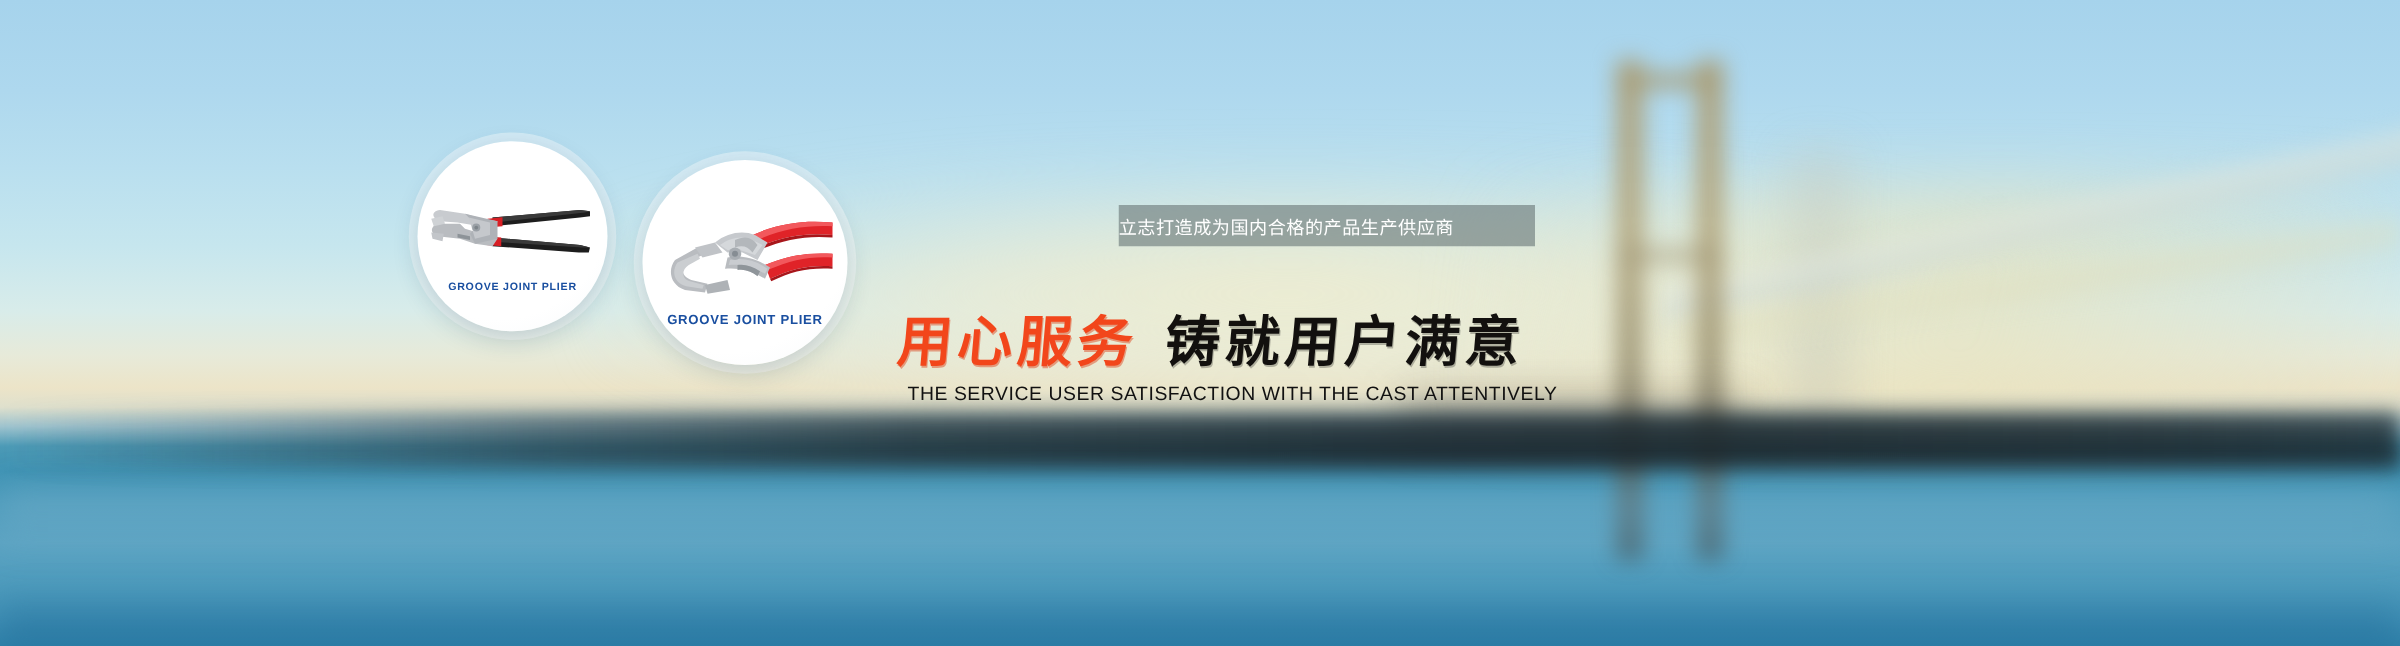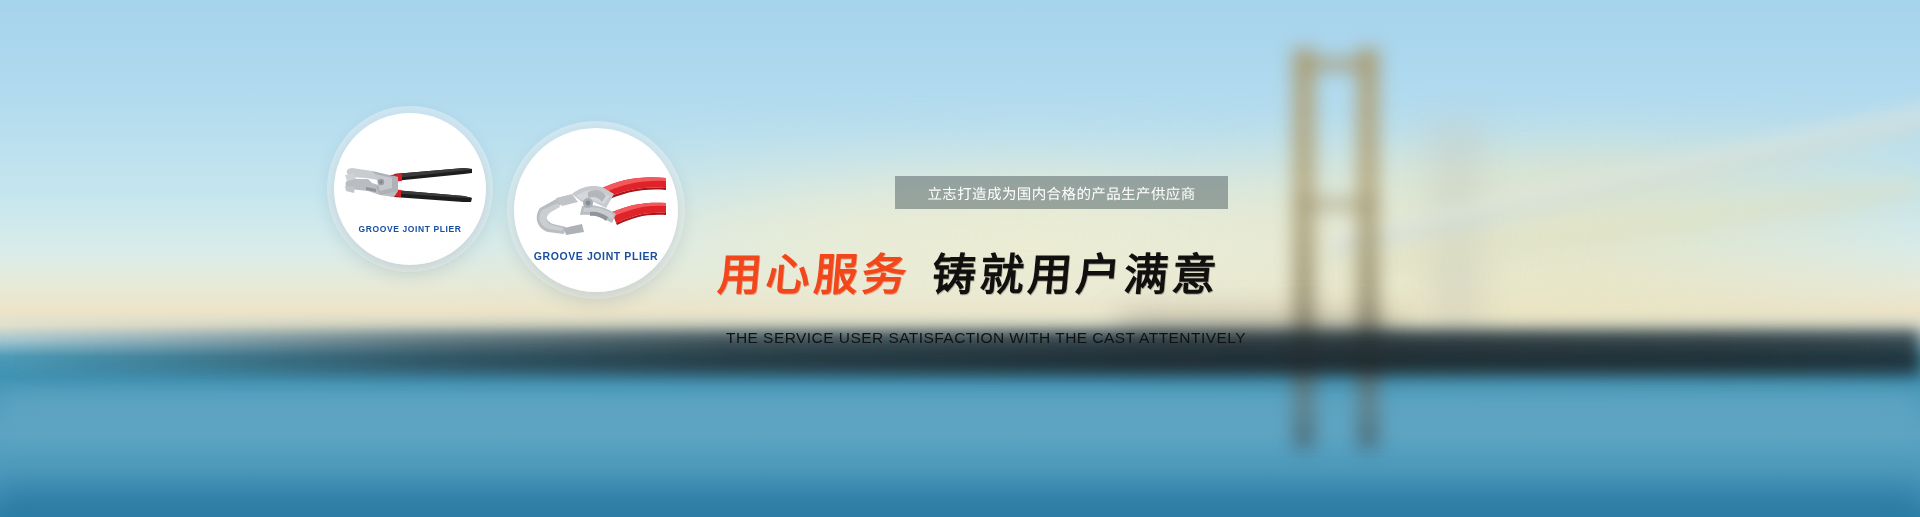--- a/index.html
+++ b/index.html
@@ -161,23 +161,23 @@
   }
   .product-circle.one .product-caption{font-size:8.5px;margin-bottom:31px;}
   .product-circle.two .product-caption{font-size:10.5px;margin-bottom:30px;}
   .plier-wrap{position:absolute;left:0;right:0;top:0;bottom:0;}
   .plier-svg{position:absolute;}
   .product-circle.one .plier-svg{left:8px;top:42px;width:136px;height:58px;}
   .product-circle.two .plier-svg{left:12px;top:40px;width:142px;height:72px;}
 
   
   .subtitle-bar{
-    position:absolute;left:895px;top:176px;width:333px;height:33px;
+    position:absolute;left:895px;top:164px;width:333px;height:33px;
     background:rgba(112,126,126,.66);
-    display:flex;align-items:center;justify-content:center;
+    display:flex;align-items:center;justify-content:flex-start;
   }
   .subtitle-text{
     color:#ffffff;font-size:14.5px;letter-spacing:.4px;white-space:nowrap;
     font-family:"DejaVu Sans","Liberation Sans",sans-serif;
   }
   .headline{
     position:absolute;left:718px;top:247px;width:520px;height:56px;
     display:flex;align-items:center;white-space:nowrap;
   }
   .headline span{
@@ -193,21 +193,20 @@
   }
   .headline .hl-dark{
     color:#12100e;margin-left:22px;
     text-shadow:1px 1px 0 rgba(0,0,0,.25);
   }
   .tagline{
     position:absolute;left:726px;top:307px;width:560px;
     color:#111111;font-size:15.5px;letter-spacing:.45px;
     white-space:nowrap;
     font-family:"Liberation Sans","DejaVu Sans",sans-serif;
-    margin-top:22px;
   }
 </style>
 </head>
 <body>
 
 <div class="banner">
 
   <div class="bg-sky"></div>
   <div class="bg-haze"></div>
   <div class="bg-haze-2"></div>

